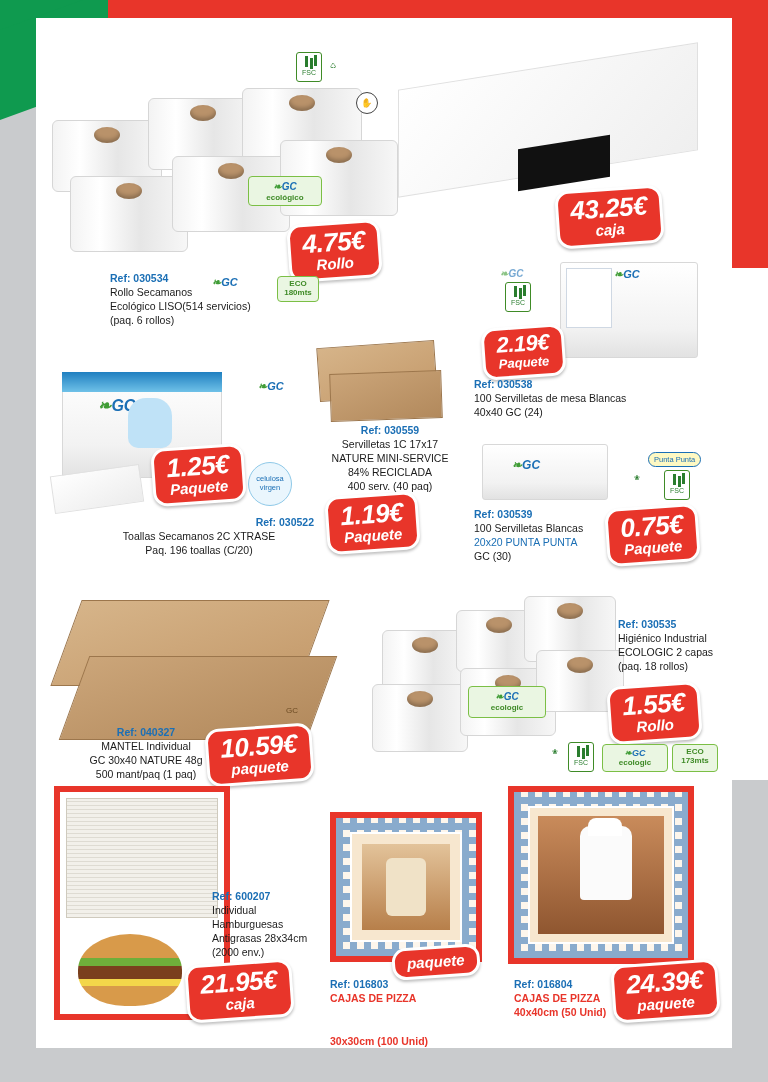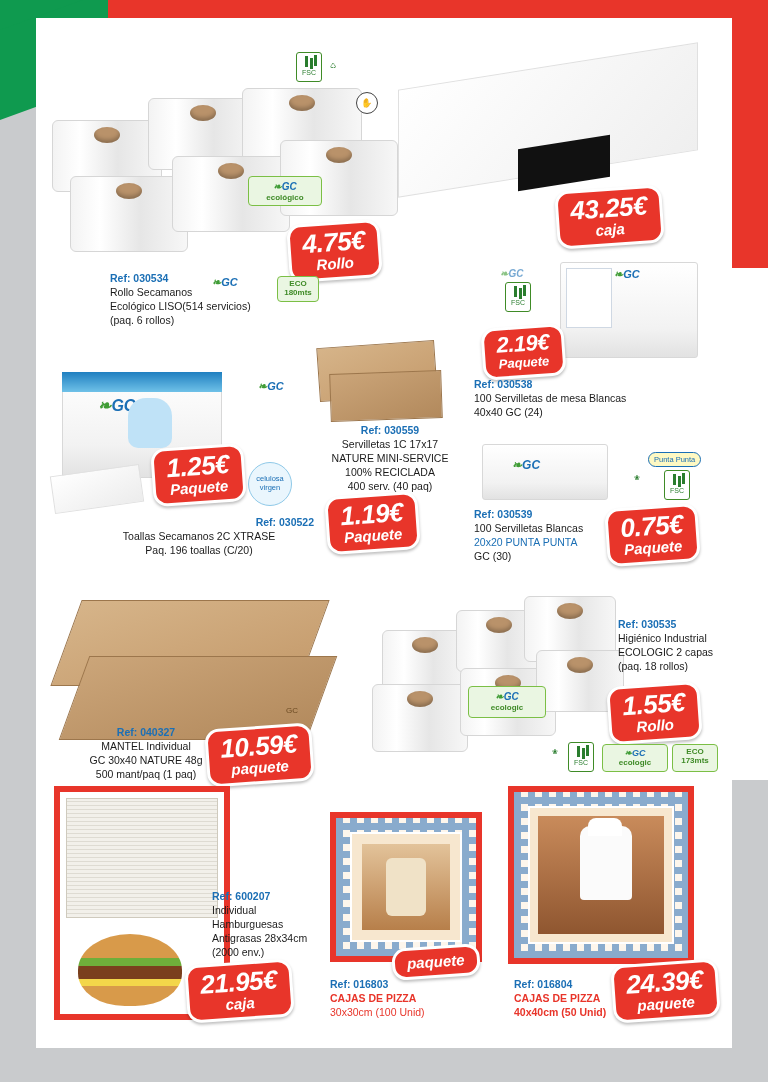--- a/index.html
+++ b/index.html
@@ -352,21 +352,21 @@
     <span class="line">Toallas Secamanos 2C XTRASE</span>
     <span class="line">Paq. 196 toallas (C/20)</span>
   </div>
 
   <div class="kraft light" style="left:318px;top:344px;width:118px;height:54px;transform:rotate(-4deg);"></div>
   <div class="kraft" style="left:330px;top:372px;width:112px;height:48px;transform:rotate(-2deg);"></div>
   <div class="caption center" style="left:300px;top:424px;width:180px;">
     <span class="ref" style="text-align:center;">Ref: 030559</span>
     <span class="line">Servilletas 1C 17x17</span>
     <span class="line">NATURE MINI-SERVICE</span>
-    <span class="line">100% RECICLADA</span>
+    <span class="line">84% RECICLADA</span>
     <span class="line">400 serv. (40 paq)</span>
   </div>
   <div class="price" style="left:326px;top:494px;">
     <span class="amount">1.19€</span>
     <span class="unit">Paquete</span>
   </div>
 
   <div class="pack-white" style="left:482px;top:444px;width:126px;height:56px;"></div>
   <div class="gc-logo" style="left:512px;top:458px;font-size:12px;"><span class="leaf">❧</span>GC</div>
   <div class="punta-logo" style="left:648px;top:452px;"><span>Punta Punta</span></div>
@@ -456,21 +456,21 @@
       <div style="position:absolute;left:34px;top:24px;width:40px;height:58px;background:#f0e2c7;border-radius:6px;"></div>
     </div>
   </div>
   <div class="price" style="left:392px;top:946px;">
     <span class="amount"></span>
     <span class="unit">paquete</span>
   </div>
   <div class="caption" style="left:330px;top:978px;width:160px;">
     <span class="ref">Ref: 016803</span>
     <span class="line" style="color:#e8352a;font-weight:bold;">CAJAS DE PIZZA</span>
-    <span class="line" style="color:#e8352a;font-weight:normal;">30x30cm (100 Unid)</span>
+    <span class="line" style="color:#e8352a;font-weight:bold;margin-top:29px;">30x30cm (100 Unid)</span>
   </div>
 
   <div class="pizzabox" style="left:508px;top:786px;width:186px;height:178px;">
     <div class="checker"></div>
     <div class="inner">
       <div style="position:absolute;left:8px;top:8px;right:8px;bottom:8px;background:linear-gradient(180deg,#c98b5b,#8f5630);"></div>
       <div style="position:absolute;left:50px;top:18px;width:52px;height:74px;background:#fbfbfb;border-radius:10px 10px 4px 4px;"></div>
       <div style="position:absolute;left:58px;top:10px;width:34px;height:18px;background:#ffffff;border-radius:8px 8px 0 0;"></div>
     </div>
   </div>

